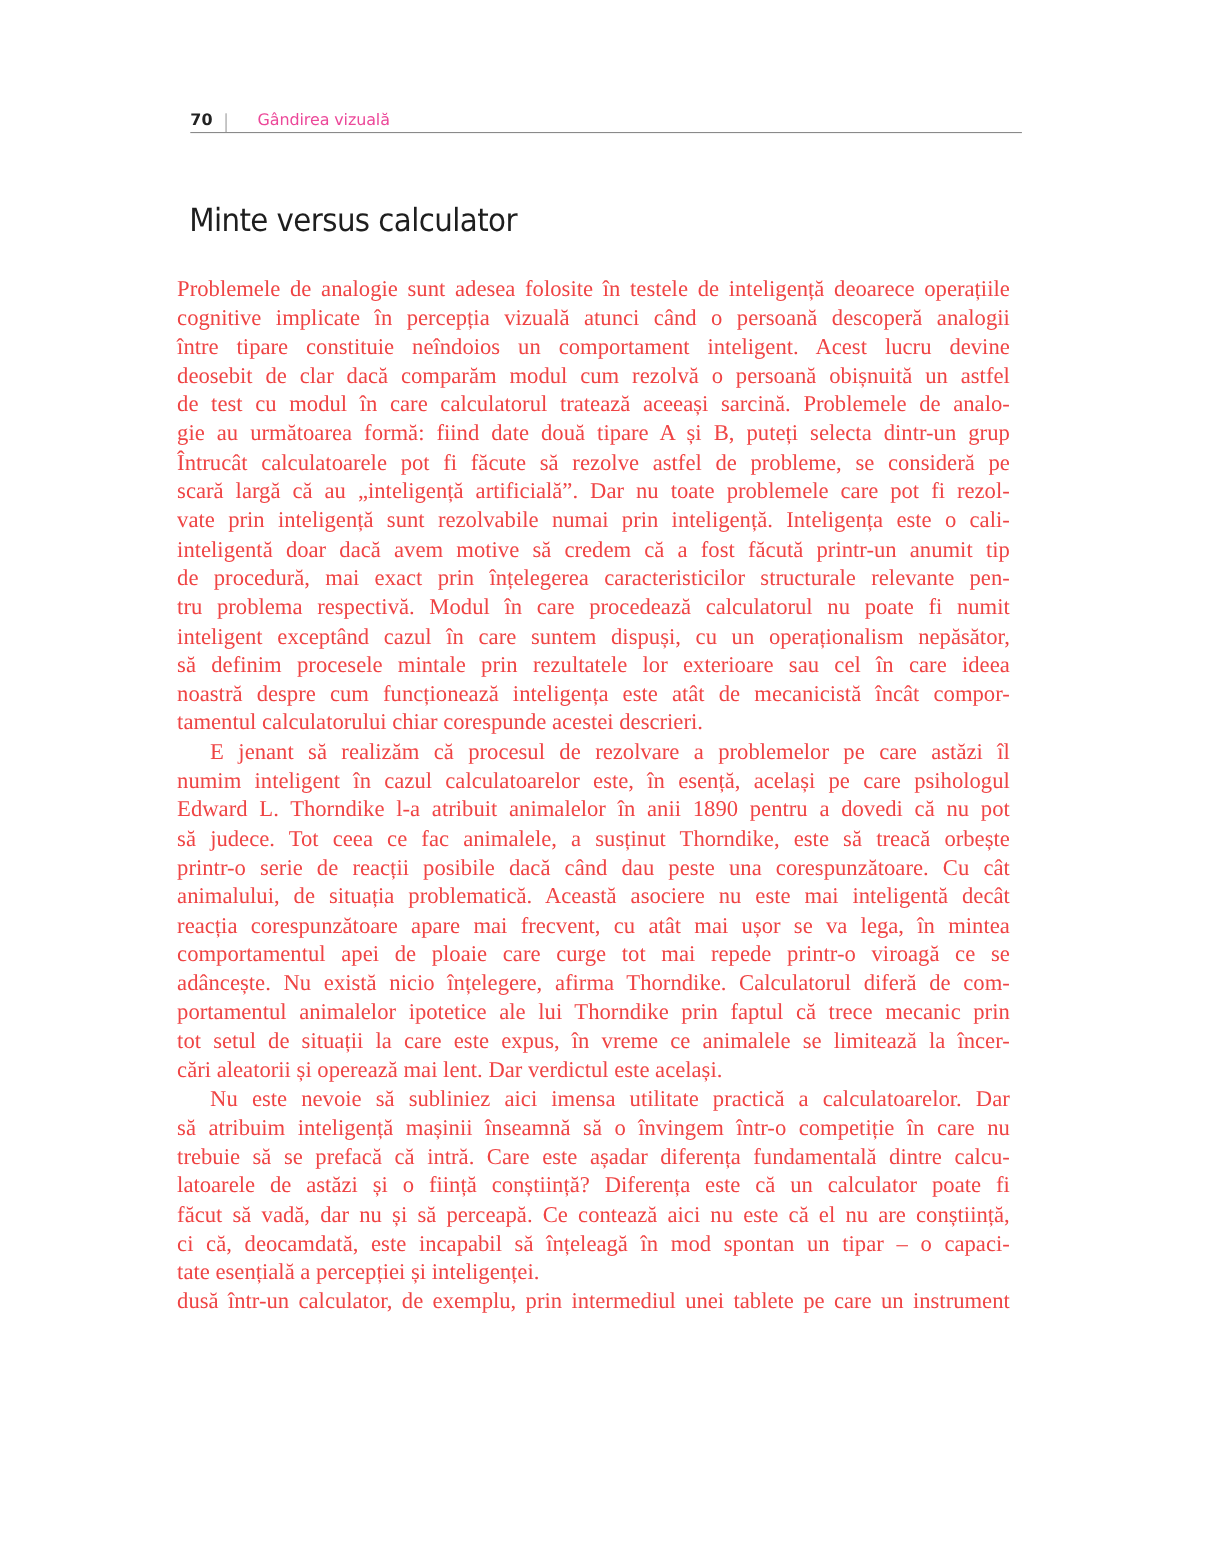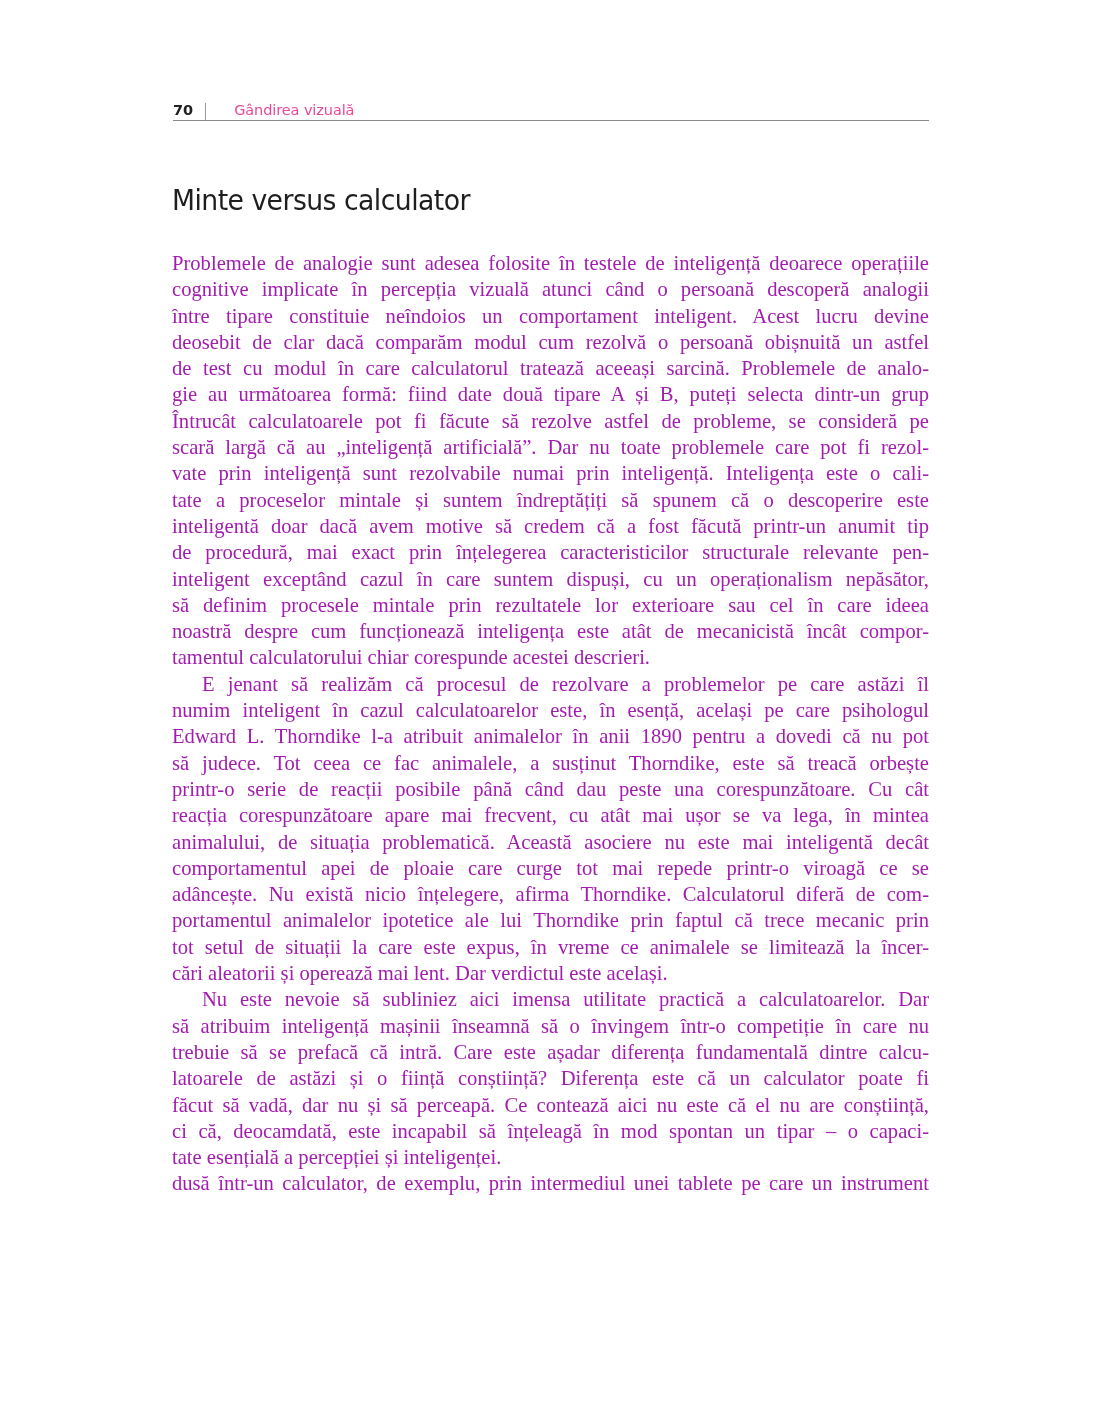--- a/index.html
+++ b/index.html
@@ -14,22 +14,22 @@
   .page-number { font-weight: bold; color: #222; font-size: 14.5px; }
   .head-sep { display: inline-block; width: 1px; height: 17px; background: #9a9a9a; margin: 0 28px 0 12px; position: relative; top: 2px; }
   .head-title { color: #ec4899; font-size: 14.5px; letter-spacing: -0.1px; }
   .chapter-title {
     position: absolute; left: 172px; top: 183px;
     font-family: "DejaVu Sans", sans-serif; font-weight: normal;
     font-size: 29px; color: #1e1e1e; letter-spacing: -0.6px; margin: 0;
     transform: scaleX(0.92); transform-origin: left top;
   }
   .body-text {
-    position: absolute; left: 172px; top: 250px; width: 757px;
-    font-family: "Liberation Serif", serif; font-size: 20.6px; color: #a21caf;
+    position: absolute; left: 161px; top: 250px; width: 757px;
+    font-family: "Liberation Serif", serif; font-size: 20.6px; color: #ef4444;
   }
   .line {
     height: 26.3px; line-height: 26.3px; white-space: nowrap;
     text-align: justify; text-align-last: justify; overflow: visible;
   }
   .line.last { text-align-last: left; }
   .line.indent { padding-left: 30px; }
   sub { font-size: 12px; line-height: 0; vertical-align: -4px; }
 </style>
 </head>
@@ -48,36 +48,36 @@
       <div>
         <div class="line">Problemele de analogie sunt adesea folosite în testele de inteligență deoarece operațiile</div>
         <div class="line">cognitive implicate în percepția vizuală atunci când o persoană descoperă analogii</div>
         <div class="line">între tipare constituie neîndoios un comportament inteligent. Acest lucru devine</div>
         <div class="line">deosebit de clar dacă comparăm modul cum rezolvă o persoană obișnuită un astfel</div>
         <div class="line">de test cu modul în care calculatorul tratează aceeași sarcină. Problemele de analo-</div>
         <div class="line">gie au următoarea formă: fiind date două tipare A și B, puteți selecta dintr-un grup</div>
         <div class="line">Întrucât calculatoarele pot fi făcute să rezolve astfel de probleme, se consideră pe</div>
         <div class="line">scară largă că au „inteligență artificială”. Dar nu toate problemele care pot fi rezol-</div>
         <div class="line">vate prin inteligență sunt rezolvabile numai prin inteligență. Inteligența este o cali-</div>
-        <div class="line">tate a proceselor mintale și suntem îndreptățiți să spunem că o descoperire este</div>
         <div class="line">inteligentă doar dacă avem motive să credem că a fost făcută printr-un anumit tip</div>
         <div class="line">de procedură, mai exact prin înțelegerea caracteristicilor structurale relevante pen-</div>
+        <div class="line">tru problema respectivă. Modul în care procedează calculatorul nu poate fi numit</div>
         <div class="line">inteligent exceptând cazul în care suntem dispuși, cu un operaționalism nepăsător,</div>
         <div class="line">să definim procesele mintale prin rezultatele lor exterioare sau cel în care ideea</div>
         <div class="line">noastră despre cum funcționează inteligența este atât de mecanicistă încât compor-</div>
         <div class="line last">tamentul calculatorului chiar corespunde acestei descrieri.</div>
       </div>
       <div>
         <div class="line indent">E jenant să realizăm că procesul de rezolvare a problemelor pe care astăzi îl</div>
         <div class="line">numim inteligent în cazul calculatoarelor este, în esență, același pe care psihologul</div>
         <div class="line">Edward L. Thorndike l-a atribuit animalelor în anii 1890 pentru a dovedi că nu pot</div>
         <div class="line">să judece. Tot ceea ce fac animalele, a susținut Thorndike, este să treacă orbește</div>
-        <div class="line">printr-o serie de reacții posibile până când dau peste una corespunzătoare. Cu cât</div>
+        <div class="line">printr-o serie de reacții posibile dacă când dau peste una corespunzătoare. Cu cât</div>
+        <div class="line">animalului, de situația problematică. Această asociere nu este mai inteligentă decât</div>
         <div class="line">reacția corespunzătoare apare mai frecvent, cu atât mai ușor se va lega, în mintea</div>
-        <div class="line">animalului, de situația problematică. Această asociere nu este mai inteligentă decât</div>
         <div class="line">comportamentul apei de ploaie care curge tot mai repede printr-o viroagă ce se</div>
         <div class="line">adâncește. Nu există nicio înțelegere, afirma Thorndike. Calculatorul diferă de com-</div>
         <div class="line">portamentul animalelor ipotetice ale lui Thorndike prin faptul că trece mecanic prin</div>
         <div class="line">tot setul de situații la care este expus, în vreme ce animalele se limitează la încer-</div>
         <div class="line last">cări aleatorii și operează mai lent. Dar verdictul este același.</div>
       </div>
       <div>
         <div class="line indent">Nu este nevoie să subliniez aici imensa utilitate practică a calculatoarelor. Dar</div>
         <div class="line">să atribuim inteligență mașinii înseamnă să o învingem într-o competiție în care nu</div>
         <div class="line">trebuie să se prefacă că intră. Care este așadar diferența fundamentală dintre calcu-</div>

